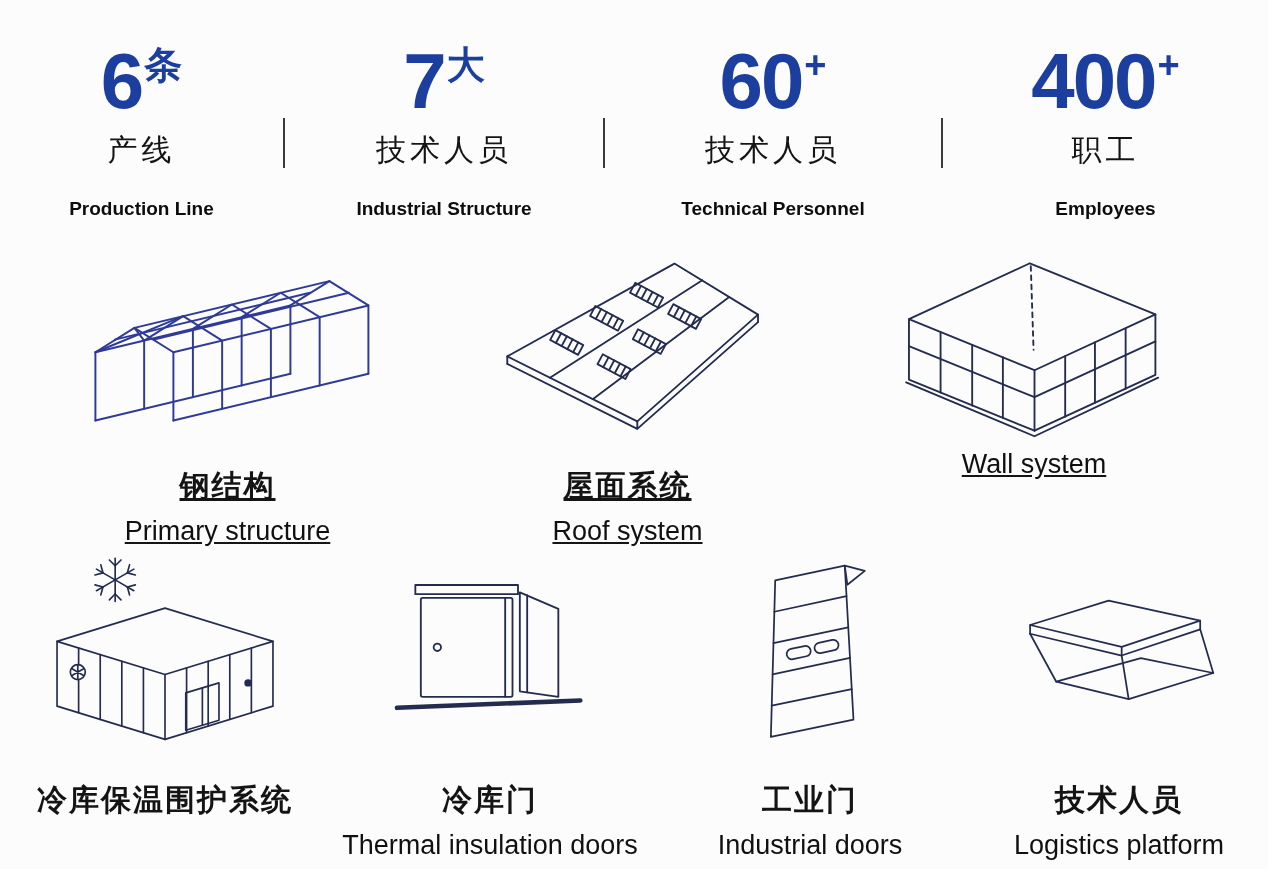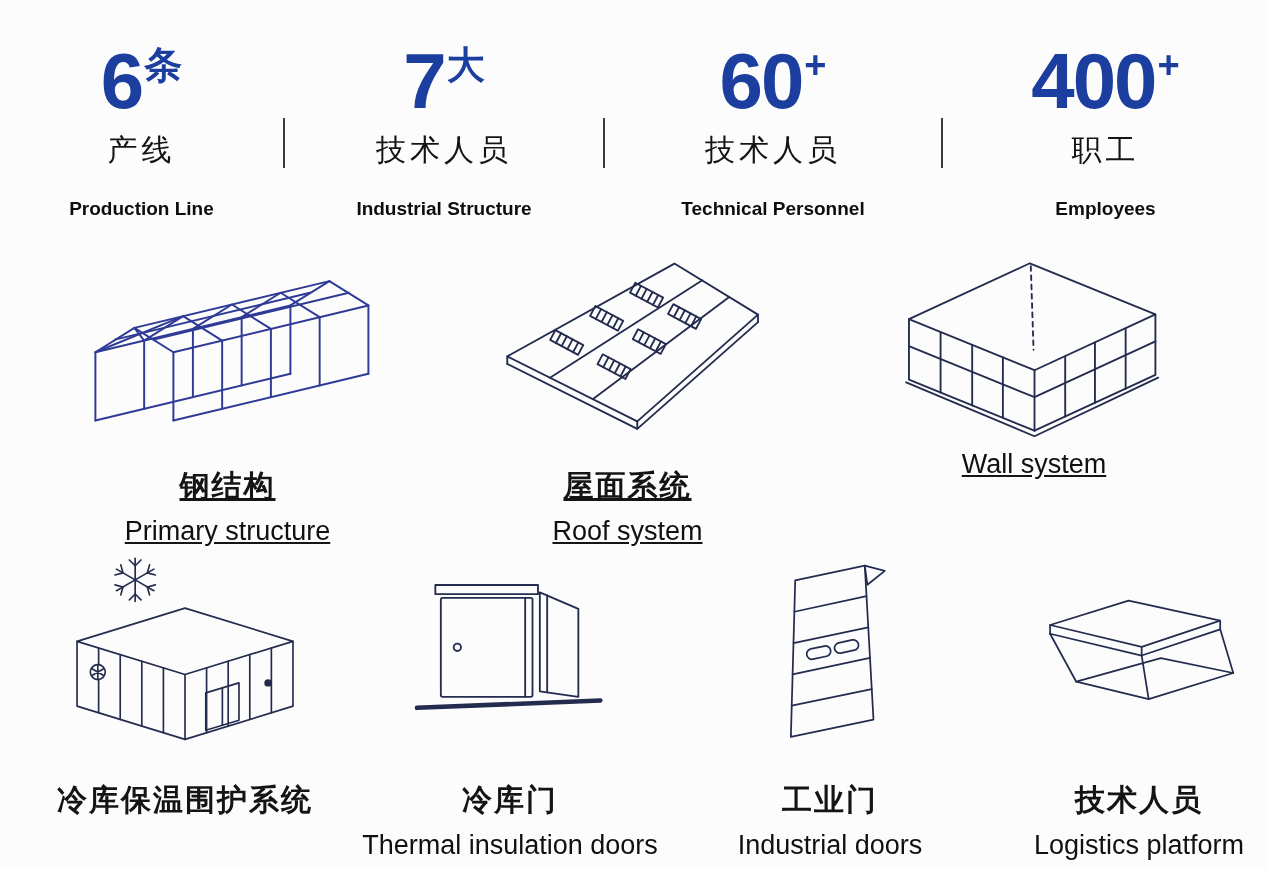--- a/index.html
+++ b/index.html
@@ -31,21 +31,21 @@
   .stat-en{font-size:19px;font-weight:700;margin-top:27px;color:#0d0d0d;}
   .stat-divider{width:2px;height:50px;margin-top:76px;background:#3a3a3a;}
 
   
   .row1{
     position:absolute;top:245px;left:0;width:1002px;
     display:grid;grid-template-columns:455px 345px 468px;text-decoration:underline;
   }
   .row2{
     position:absolute;top:550px;left:0;width:1056px;
-    display:grid;grid-template-columns:330px 320px 320px 298px;padding-left:20px;
+    display:grid;grid-template-columns:330px 320px 320px 298px;
   }
   .product{display:flex;flex-direction:column;align-items:center;}
   .art{height:195px;display:flex;align-items:flex-end;justify-content:center;}
   .row2 .art{height:200px;}
   .prod-zh{font-size:30px;font-weight:600;letter-spacing:2px;margin-top:26px;color:#141414;white-space:nowrap;}
   .row2 .prod-zh{margin-top:30px;}
   .prod-en{font-size:27px;font-weight:500;margin-top:9px;color:#101010;white-space:nowrap;}
 
   svg{display:block;}
   .ink{stroke:#232c4e;stroke-width:2;fill:none;stroke-linejoin:round;stroke-linecap:round;}

